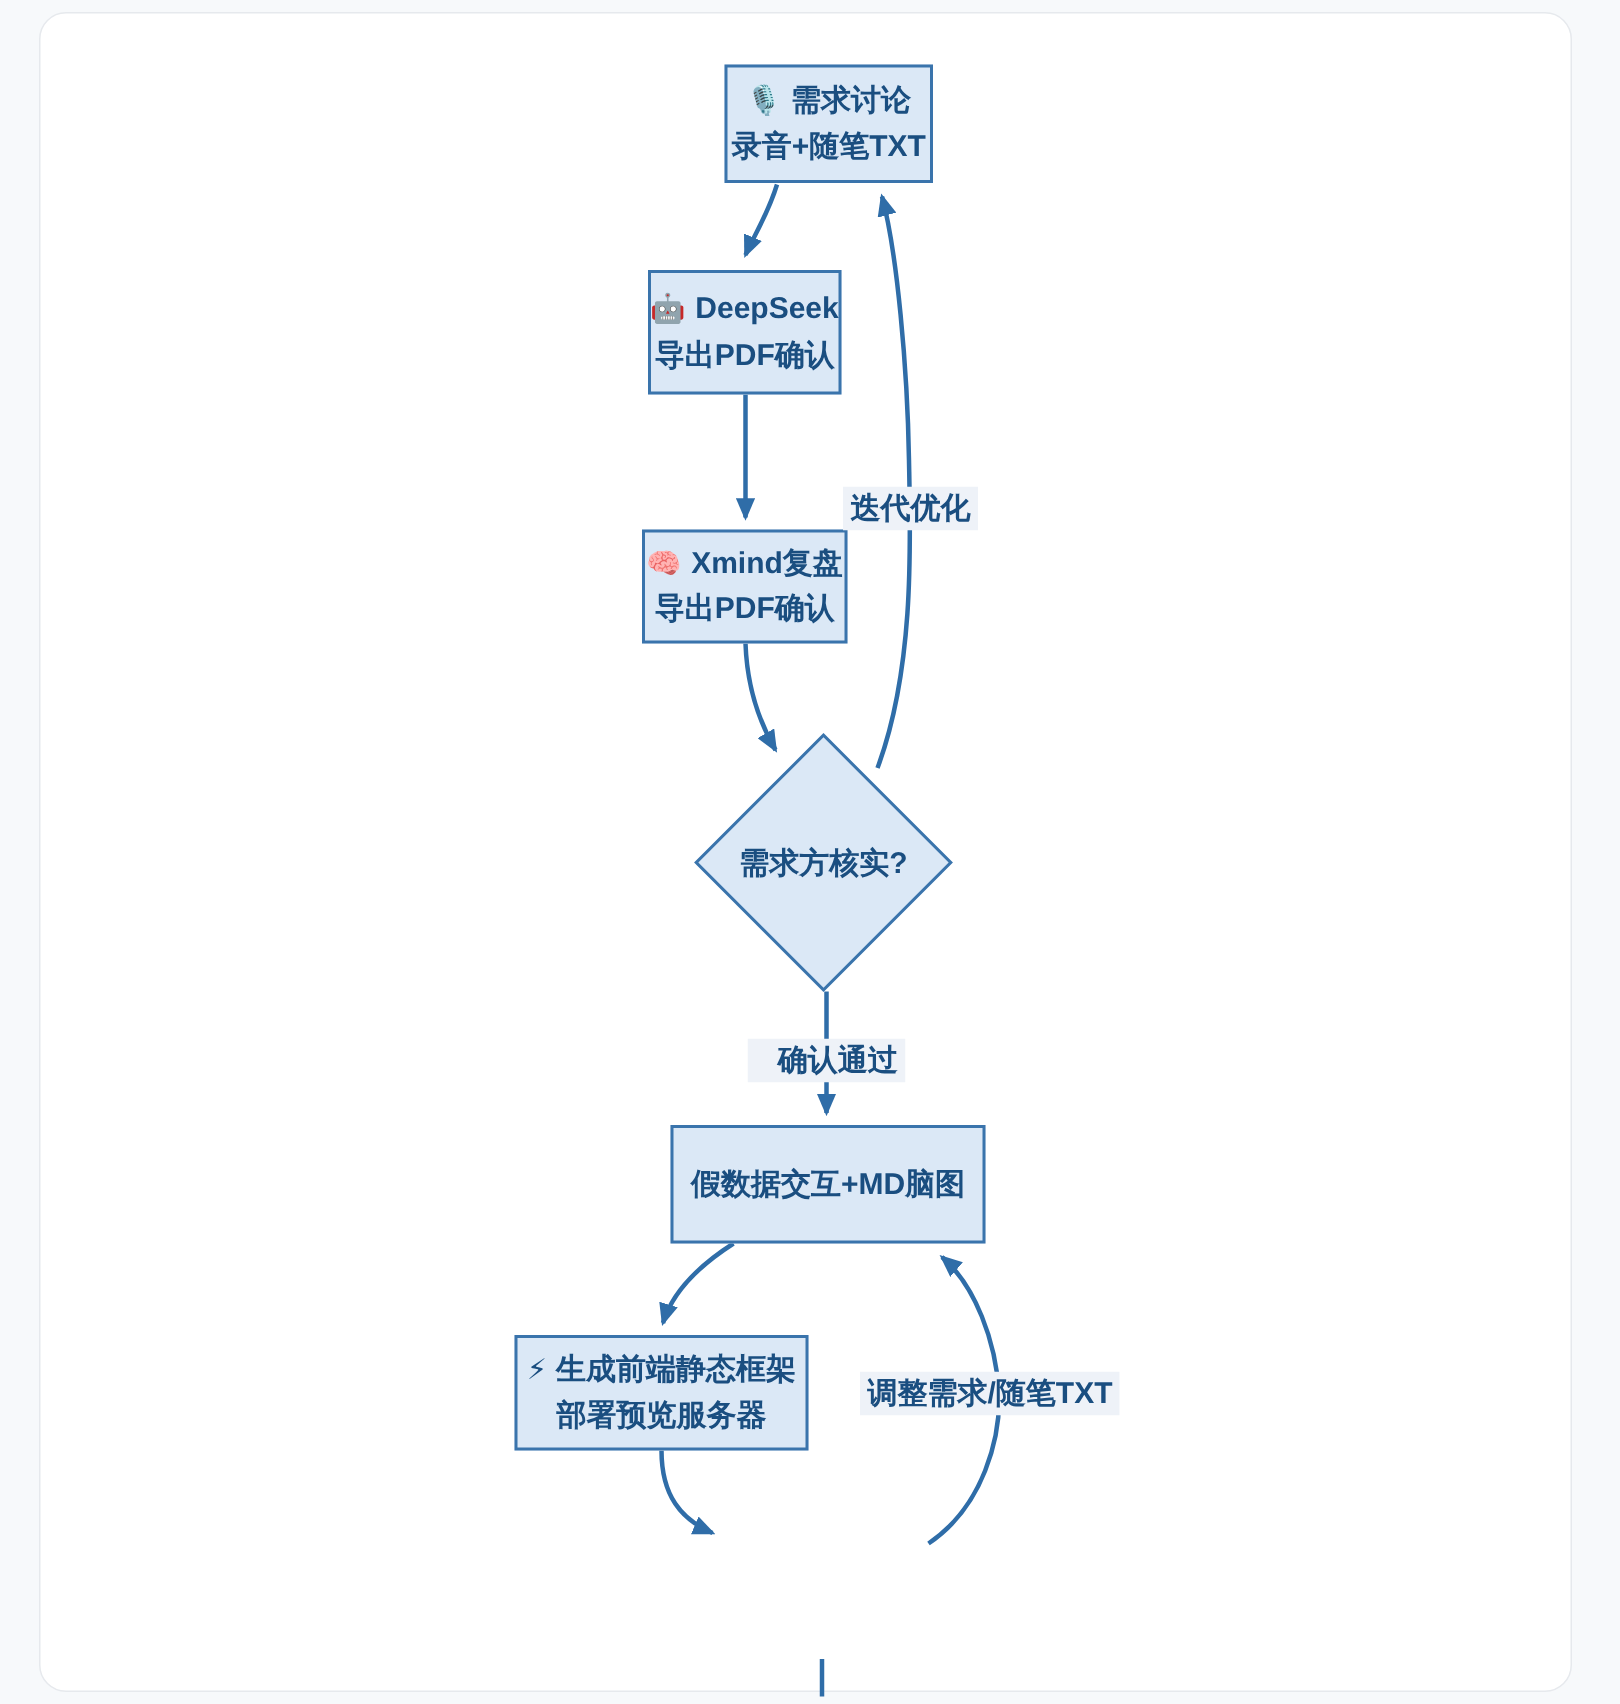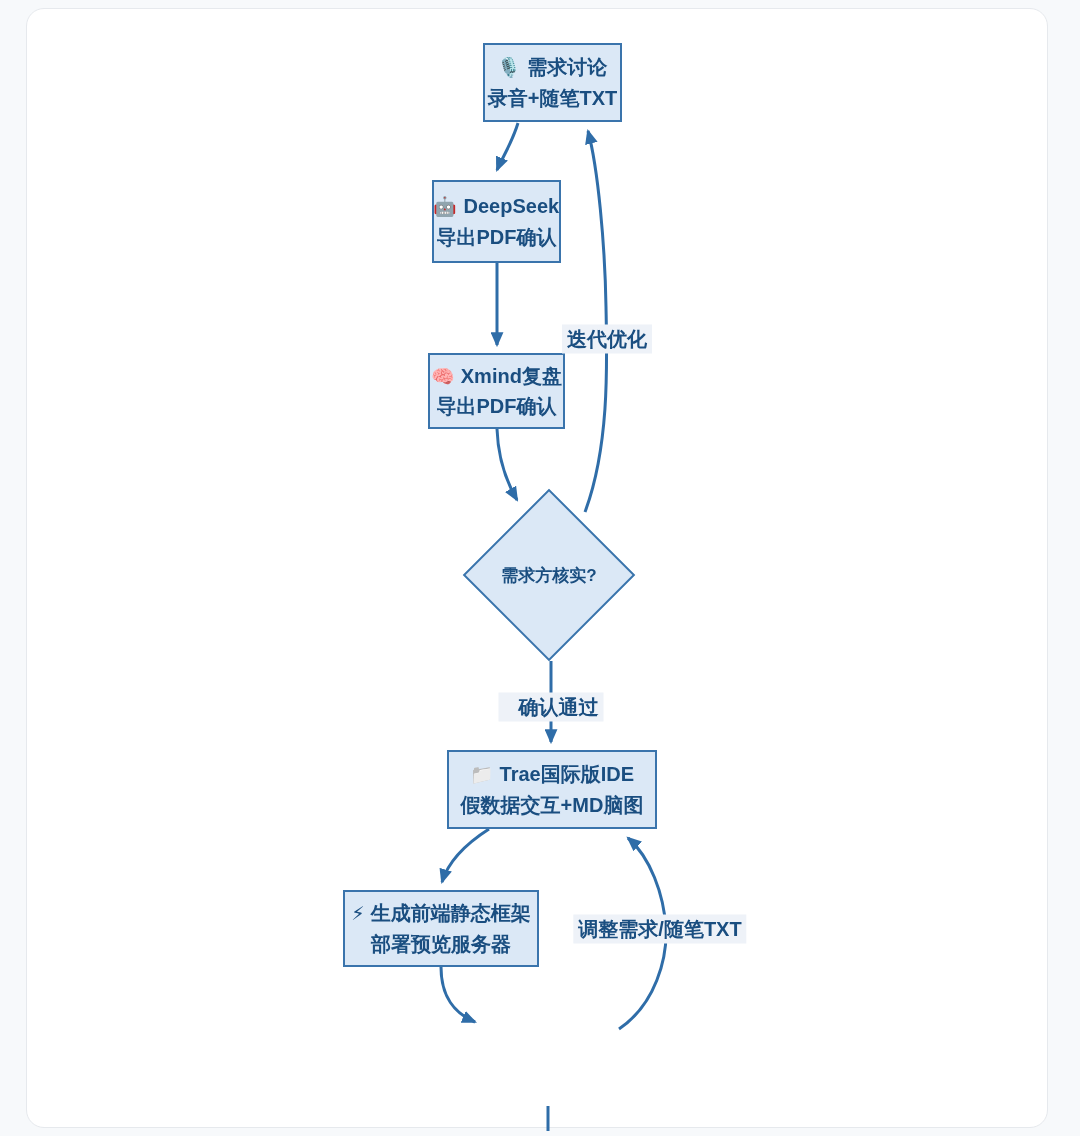--- a/index.html
+++ b/index.html
@@ -44,21 +44,21 @@
   .diamond-wrap{position:absolute;}
   .diamond-shape{
     position:absolute;left:25px;top:25px;width:122px;height:122px;
     background:var(--node-fill);
     border:2px solid var(--node-border);
     transform:rotate(45deg);
   }
   .diamond-label{
     position:absolute;left:0;top:0;width:172px;height:172px;
     display:flex;align-items:center;justify-content:center;
-    color:var(--text);font-size:17px;font-weight:600;white-space:nowrap;
+    color:var(--text);font-size:20px;font-weight:600;white-space:nowrap;
   }
   .edge-label{
     position:absolute;transform:translate(-50%,-50%);
     background:var(--label-bg);
     color:var(--text);font-size:20px;font-weight:600;
     padding:1px 5px;white-space:nowrap;
   }
 </style>
 </head>
 <body>
@@ -98,21 +98,20 @@
     <span class="line"><span class="icon">🧠</span><span>Xmind复盘</span></span>
     <span class="line">导出PDF确认</span>
   </div>
 
   <div class="diamond-wrap" style="left:463px;top:489px;width:172px;height:172px;">
     <div class="diamond-shape"></div>
     <div class="diamond-label">需求方核实?</div>
   </div>
 
   <div class="node" style="left:447px;top:750px;width:210px;height:79px;">
-    <span class="line"><span class="icon icon-gray">📁</span><span>Trae国际版IDE</span></span>
     <span class="line">假数据交互+MD脑图</span>
   </div>
 
   <div class="node" style="left:343px;top:890px;width:196px;height:77px;">
     <span class="line"><span class="icon">⚡</span><span>生成前端静态框架</span></span>
     <span class="line">部署预览服务器</span>
   </div>
 
 
   <div class="edge-label" style="left:607px;top:307px;margin-top:32px;">迭代优化</div>

